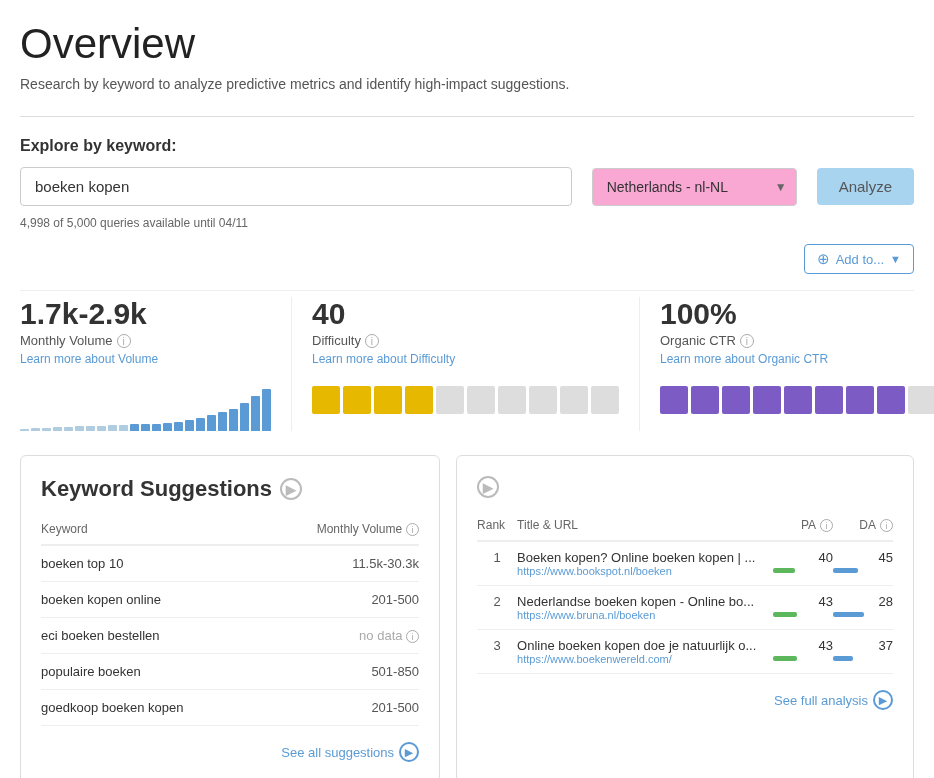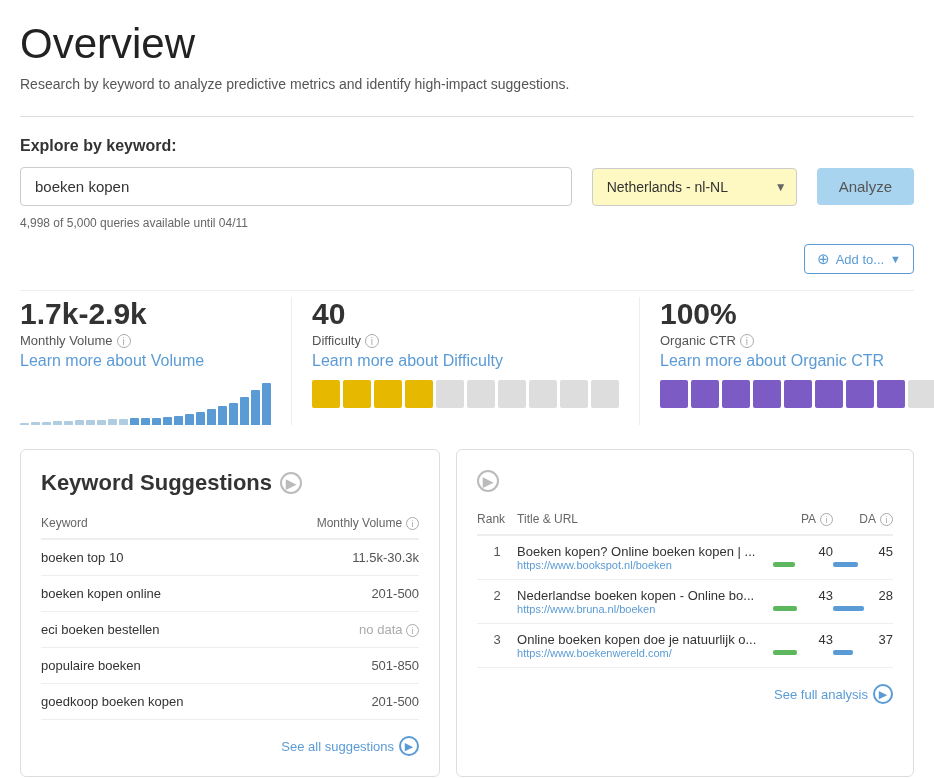--- a/index.html
+++ b/index.html
@@ -9,40 +9,40 @@
     .page-subtitle { font-size: 14px; color: #555; margin-bottom: 24px; }
     
     hr { border: none; border-top: 1px solid #ddd; margin-bottom: 20px; }
     
     .explore-label { font-size: 16px; font-weight: bold; color: #333; margin-bottom: 12px; }
     
     .search-row { display: flex; gap: 20px; align-items: center; margin-bottom: 10px; }
     .keyword-input { flex: 1; border: 1px solid #ccc; border-radius: 4px; padding: 10px 14px; font-size: 15px; color: #333; outline: none; }
     
     .country-select-wrapper { position: relative; }
-    .country-select { border: 1px solid #ccc; border-radius: 4px; padding: 10px 36px 10px 14px; font-size: 14px; color: #333; background: #fef9c3; appearance: none; outline: none; cursor: pointer; }
+    .country-select { border: 1px solid #ccc; border-radius: 4px; padding: 10px 36px 10px 14px; font-size: 14px; color: #333; background: #f9a8d4; appearance: none; outline: none; cursor: pointer; }
     .country-select-arrow { position: absolute; right: 10px; top: 50%; transform: translateY(-50%); pointer-events: none; color: #666; font-size: 12px; }
     
     .analyze-btn { background: #a8d4f0; color: #555; border: none; border-radius: 4px; padding: 10px 22px; font-size: 15px; cursor: pointer; white-space: nowrap; }
     
     .queries-info { font-size: 12px; color: #666; margin-bottom: 14px; }
     
     .add-to-row { display: flex; justify-content: flex-end; margin-bottom: 16px; }
     .add-to-btn { display: flex; align-items: center; gap: 6px; border: 1px solid #5b9bd5; color: #5b9bd5; border-radius: 4px; padding: 5px 12px; font-size: 13px; cursor: pointer; background: #fff; }
     .add-to-chevron { font-size: 11px; color: #5b9bd5; }
     
     .metrics-row { display: flex; border-top: 1px solid #eee; padding-top: 6px; margin-bottom: 24px; gap: 0; }
     .metric-card { flex: 1; padding: 0 20px 0 0; border-right: 1px solid #eee; }
     .metric-card:last-child { border-right: none; padding-right: 0; padding-left: 20px; }
     .metric-card:first-child { padding-left: 0; }
     
     .metric-value { font-size: 30px; font-weight: bold; color: #333; margin-bottom: 2px; }
     .metric-label { font-size: 13px; color: #555; display: flex; align-items: center; gap: 4px; margin-bottom: 4px; }
     .metric-info { display: inline-block; width: 14px; height: 14px; border-radius: 50%; border: 1px solid #aaa; text-align: center; line-height: 13px; font-size: 10px; color: #aaa; cursor: pointer; }
-    .metric-link { font-size: 16px; color: #5b9bd5; text-decoration: none; display: block; margin-bottom: 10px; }
+    .metric-link { font-size: 12px; color: #5b9bd5; text-decoration: none; display: block; margin-bottom: 20px; }
     
     
     .volume-bars { display: flex; align-items: flex-end; gap: 2px; height: 45px; }
     
     
     .difficulty-squares { display: flex; gap: 3px; }
     .diff-sq { width: 28px; height: 28px; border-radius: 2px; }
     
     
     .ctr-squares { display: flex; gap: 3px; }

